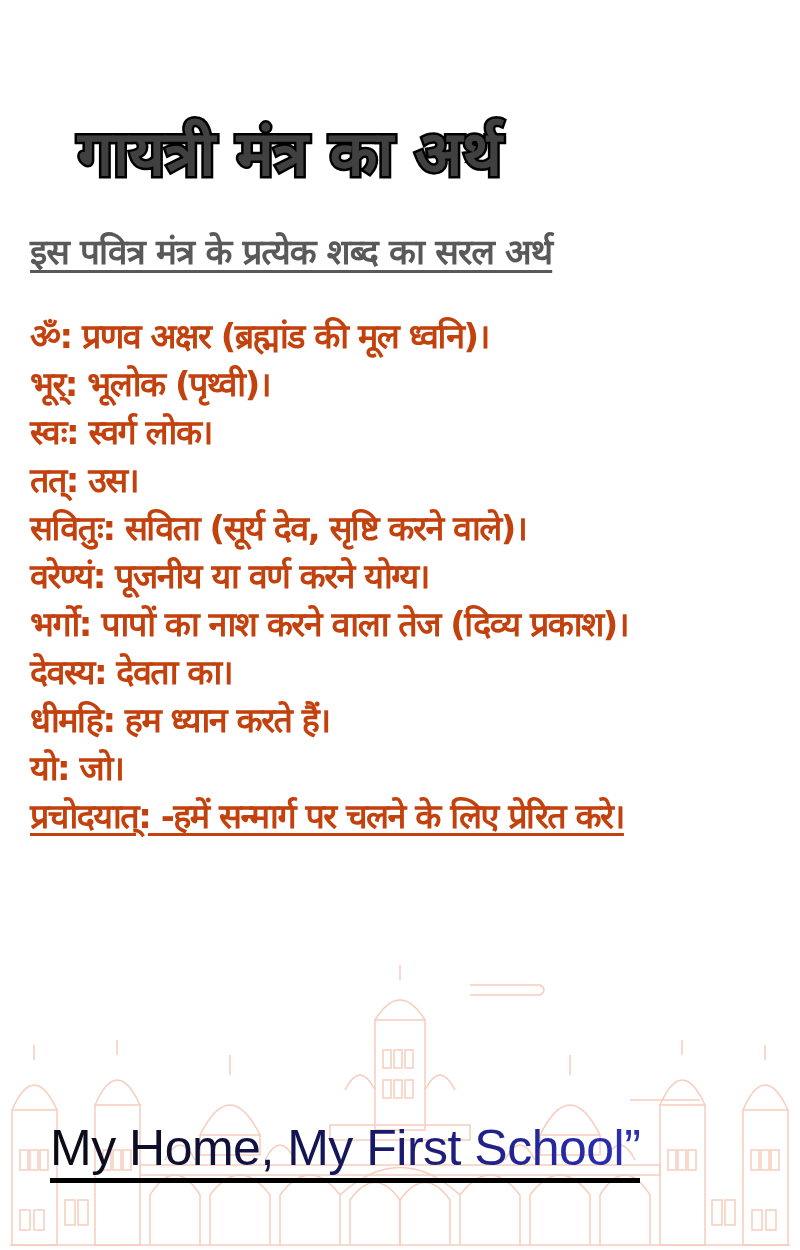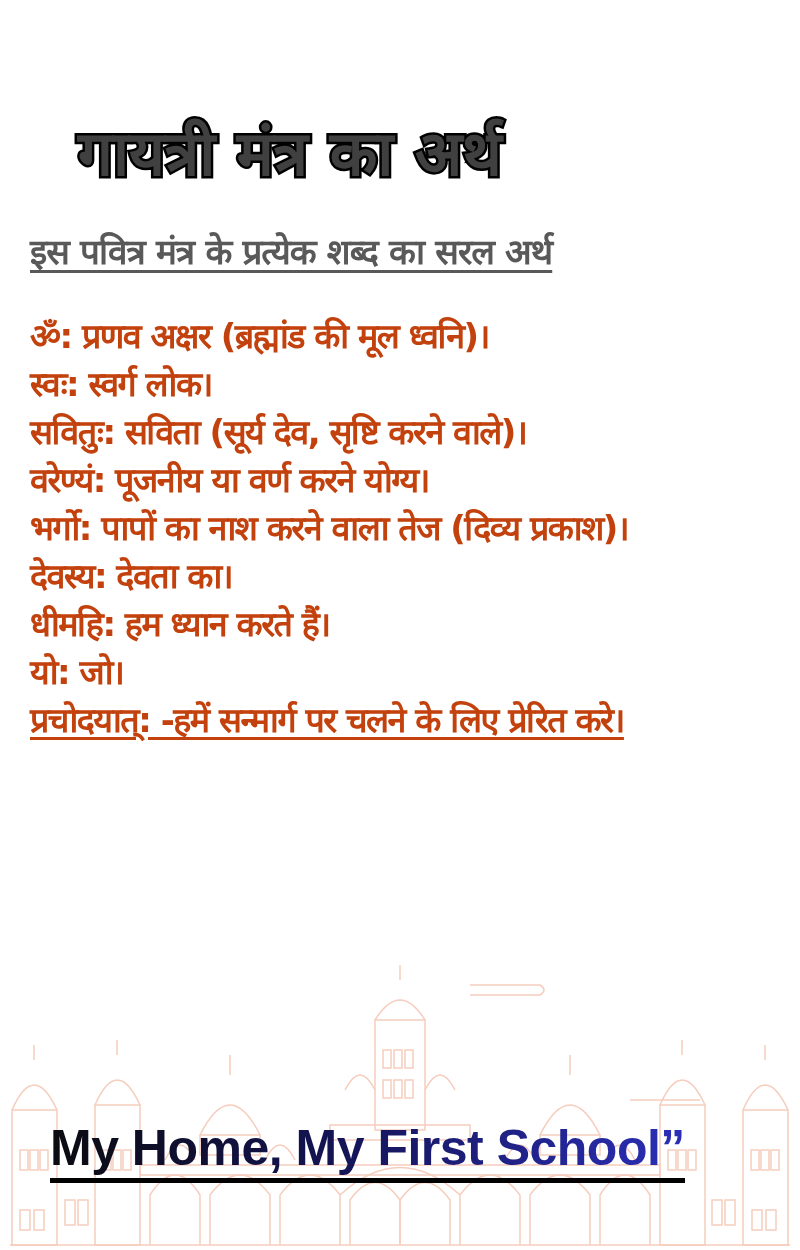--- a/index.html
+++ b/index.html
@@ -73,21 +73,21 @@
       text-decoration: underline;
       text-decoration-thickness: 3px;
       text-underline-offset: 5px;
     }
     .footer-motto {
       position: absolute;
       left: 50px;
       top: 1118px;
       font-family: "Liberation Sans", sans-serif;
       font-size: 50px;
-      font-weight: bold;
+      font-weight: normal;
       line-height: 60px;
       white-space: nowrap;
       border-bottom: 5px solid #000;
       padding-bottom: 0px;
       letter-spacing: -0.5px;
     }
     .footer-motto span.grad {
       background: linear-gradient(90deg, #0b0b10 0%, #141455 45%, #2b2fb8 100%);
       -webkit-background-clip: text;
       background-clip: text;
@@ -181,21 +181,23 @@
   </g>
 </svg>
 
 <div class="content">
   <h1 class="main-title">गायत्री मंत्र का अर्थ</h1>
 
   <div class="subtitle">इस पवित्र मंत्र के प्रत्येक शब्द का सरल अर्थ</div>
 
   <ul class="meanings">
     <li class="meaning-item">ॐ: प्रणव अक्षर (ब्रह्मांड की मूल ध्वनि)।</li>
+    <li class="meaning-item">भूर्: भूलोक (पृथ्वी)।</li>
     <li class="meaning-item">स्वः: स्वर्ग लोक।</li>
+    <li class="meaning-item">तत्: उस।</li>
     <li class="meaning-item">सवितुः: सविता (सूर्य देव, सृष्टि करने वाले)।</li>
     <li class="meaning-item">वरेण्यं: पूजनीय या वर्ण करने योग्य।</li>
     <li class="meaning-item">भर्गो: पापों का नाश करने वाला तेज (दिव्य प्रकाश)।</li>
     <li class="meaning-item">देवस्य: देवता का।</li>
     <li class="meaning-item">धीमहि: हम ध्यान करते हैं।</li>
     <li class="meaning-item">यो: जो।</li>
     <li class="meaning-item last">प्रचोदयात्: -हमें सन्मार्ग पर चलने के लिए प्रेरित करे।</li>
   </ul>
 
   <div class="footer-motto">

